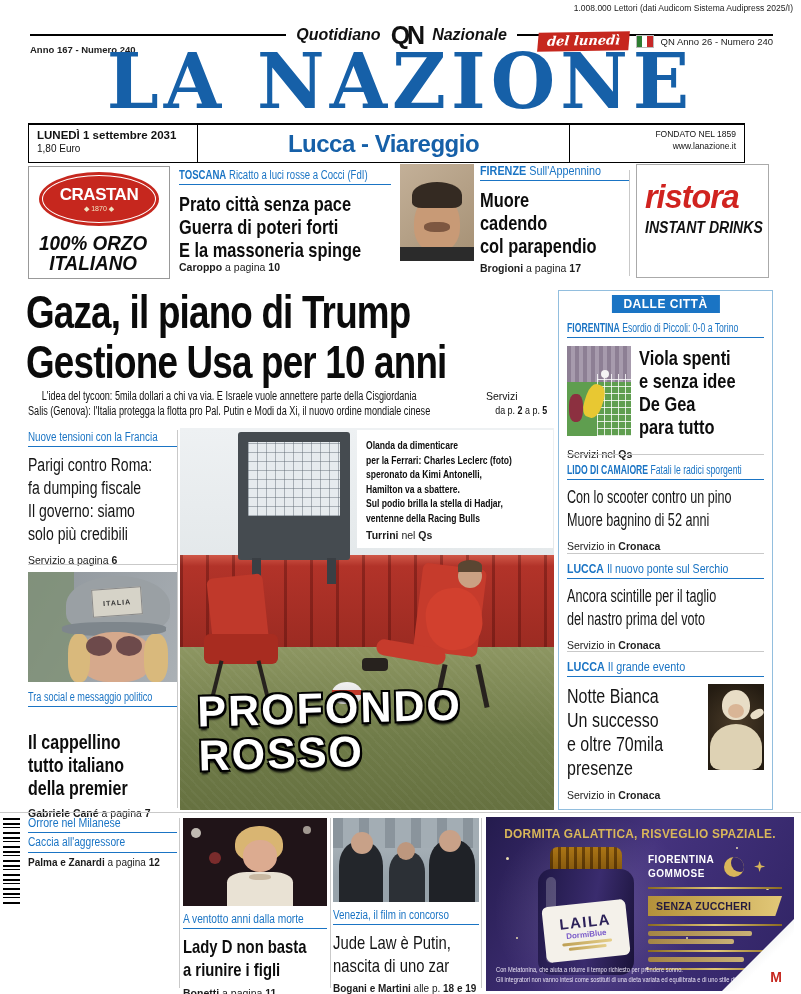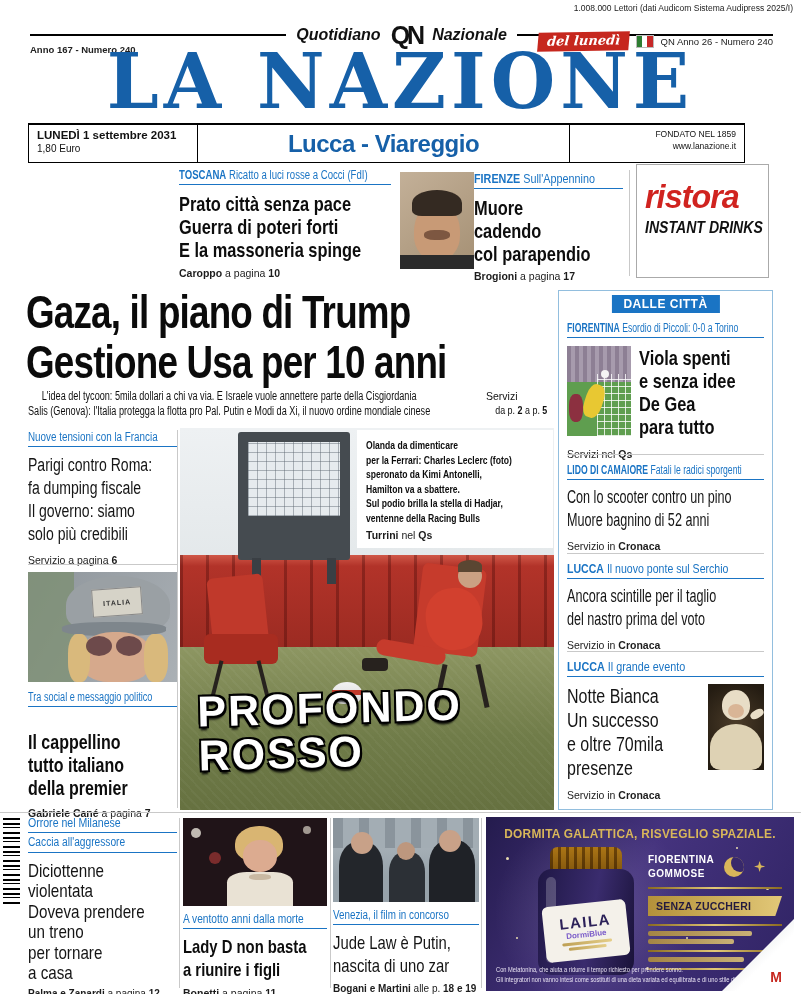--- a/index.html
+++ b/index.html
@@ -60,21 +60,21 @@
   .coval:after{content:"";position:absolute;inset:3px;border:1.5px solid #fff;border-radius:50%;}
   .cbrand{color:#fff;font-weight:bold;font-size:17px;letter-spacing:-.5px;z-index:1;}
   .cyear{color:#f0e3c0;font-size:7px;z-index:1;}
   .cit{font-style:italic;font-weight:bold;font-size:21px;line-height:.95;color:#0d0d0d;}
   .ristora{left:636px;top:164px;width:133px;height:114px;border:1px solid #aaa;box-sizing:border-box;
            padding:14px 8px 0;}
   .rbrand{font-style:italic;font-weight:bold;font-size:34px;line-height:1;color:#d0231f;letter-spacing:-1px;}
   .rline{font-style:italic;font-weight:bold;font-size:16px;color:#111;margin-top:6px;}
   
   .toscana{left:179px;top:168px;width:212px;}
-  .firenze{left:400px;top:172px;width:228px;display:flex;gap:0;}
+  .firenze{left:400px;top:164px;width:228px;display:flex;gap:6px;}
   .ph-firenze{width:74px;height:97px;position:relative;overflow:hidden;background:linear-gradient(140deg,#c3b098,#a59074);flex:none;}
   
   .leadh{left:26px;top:287px;}
   .deck{left:28px;top:389px;font-size:12px;line-height:15px;color:#101010;text-align:center;}
   .svc{left:486px;top:389px;width:60px;font-size:10.5px;line-height:14px;}
   
   .ph-meloni{left:28px;top:572px;width:149px;height:110px;position:absolute;overflow:hidden;background:linear-gradient(120deg,#8e959b,#aab0b5);}
   
   .mainph{left:180px;top:428px;width:374px;height:382px;position:absolute;overflow:hidden;background:linear-gradient(#eef1f3,#e2e7e9 40%,#d9dfe1 55%);}
   .fence{position:absolute;left:0;right:0;top:127px;height:92px;
@@ -175,29 +175,39 @@
     </div>
     <div class="dcell2">
       <span class="dlocal">Lucca - Viareggio</span>
     </div>
     <div class="dcell3">
       <div>FONDATO NEL 1859</div>
       <div>www.lanazione.it</div>
     </div>
   </div>
 
+  <div class="abs crastan">
+    <div class="coval">
+      <span class="cbrand">CRASTAN</span>
+      <span class="cyear">◆ 1870 ◆</span>
+    </div>
+    <div style="margin-top:4px;text-align:center">
+      <div class="cit ln sq90">100% ORZO</div>
+      <div class="cit ln sq90">ITALIANO</div>
+    </div>
+  </div>
 
   <div class="abs toscana">
     <div class="k"><span class="ks sq80"><b>TOSCANA</b> <span>Ricatto a luci rosse a Cocci (FdI)</span></span></div>
     <div style="margin-top:7px">
       <div class="ln h21b sq78">Prato città senza pace</div>
       <div class="ln h21b sq78">Guerra di poteri forti</div>
       <div class="ln h21b sq78">E la massoneria spinge</div>
     </div>
-    <div class="by" style="margin-top:6px"><b>Caroppo</b><span> a pagina </span><b>10</b></div>
+    <div class="by" style=""><b>Caroppo</b><span> a pagina </span><b>10</b></div>
   </div>
 
   <div class="abs vr" style="left:629px;top:170px;height:106px"></div>
 
   <div class="abs firenze">
     <div class="ph-firenze">
       <div style="position:absolute;left:14px;top:30px;width:46px;height:58px;border-radius:50% 50% 42% 42%;background:#c89a76"></div>
       <div style="position:absolute;left:12px;top:18px;width:50px;height:26px;border-radius:50% 50% 20% 20%;background:#342a22"></div>
       <div style="position:absolute;left:24px;top:58px;width:26px;height:10px;border-radius:40%;background:#7d5741"></div>
       <div style="position:absolute;left:0;bottom:0;width:100%;height:14px;background:#2b2b2b"></div>
@@ -375,28 +385,20 @@
 
   <div class="abs hr" style="left:0;top:812px;width:801px"></div>
   <div class="barcode"></div>
   <div class="abs vr" style="left:179px;top:818px;height:170px"></div>
   <div class="abs vr" style="left:330px;top:818px;height:170px"></div>
   <div class="abs vr" style="left:481px;top:818px;height:170px"></div>
 
   <div class="abs" style="left:28px;top:816px;width:149px">
     <div class="k"><span class="ks sq88">Orrore nel Milanese</span></div>
     <div class="k" style="margin-top:2px"><span class="ks sq85">Caccia all'aggressore</span></div>
-    <div style="margin-top:8px">
-      <div class="ln h19 sq80" style="line-height:20.5px">Diciottenne</div>
-      <div class="ln h19 sq80" style="line-height:20.5px">violentata</div>
-      <div class="ln h19 sq80" style="line-height:20.5px">Doveva prendere</div>
-      <div class="ln h19 sq80" style="line-height:20.5px">un treno</div>
-      <div class="ln h19 sq80" style="line-height:20.5px">per tornare</div>
-      <div class="ln h19 sq80" style="line-height:20.5px">a casa</div>
-    </div>
     <div class="by" style="margin-top:4px;font-size:10px"><b>Palma e Zanardi</b><span> a pagina </span><b>12</b></div>
   </div>
 
   <div class="ph-ladyd">
     <div style="position:absolute;left:8px;top:10px;width:10px;height:10px;border-radius:50%;background:#e8e4da;opacity:.8"></div>
     <div style="position:absolute;left:120px;top:8px;width:8px;height:8px;border-radius:50%;background:#d8d2c4;opacity:.7"></div>
     <div style="position:absolute;left:26px;top:34px;width:12px;height:12px;border-radius:50%;background:#7a2c2c"></div>
     <div style="position:absolute;left:52px;top:8px;width:48px;height:36px;border-radius:50% 50% 42% 42%;background:#d9b572"></div>
     <div style="position:absolute;left:60px;top:22px;width:34px;height:32px;border-radius:48%;background:#dcab90"></div>
     <div style="position:absolute;left:44px;top:54px;width:66px;height:34px;border-radius:30% 30% 0 0;background:#e9e2d4"></div>

